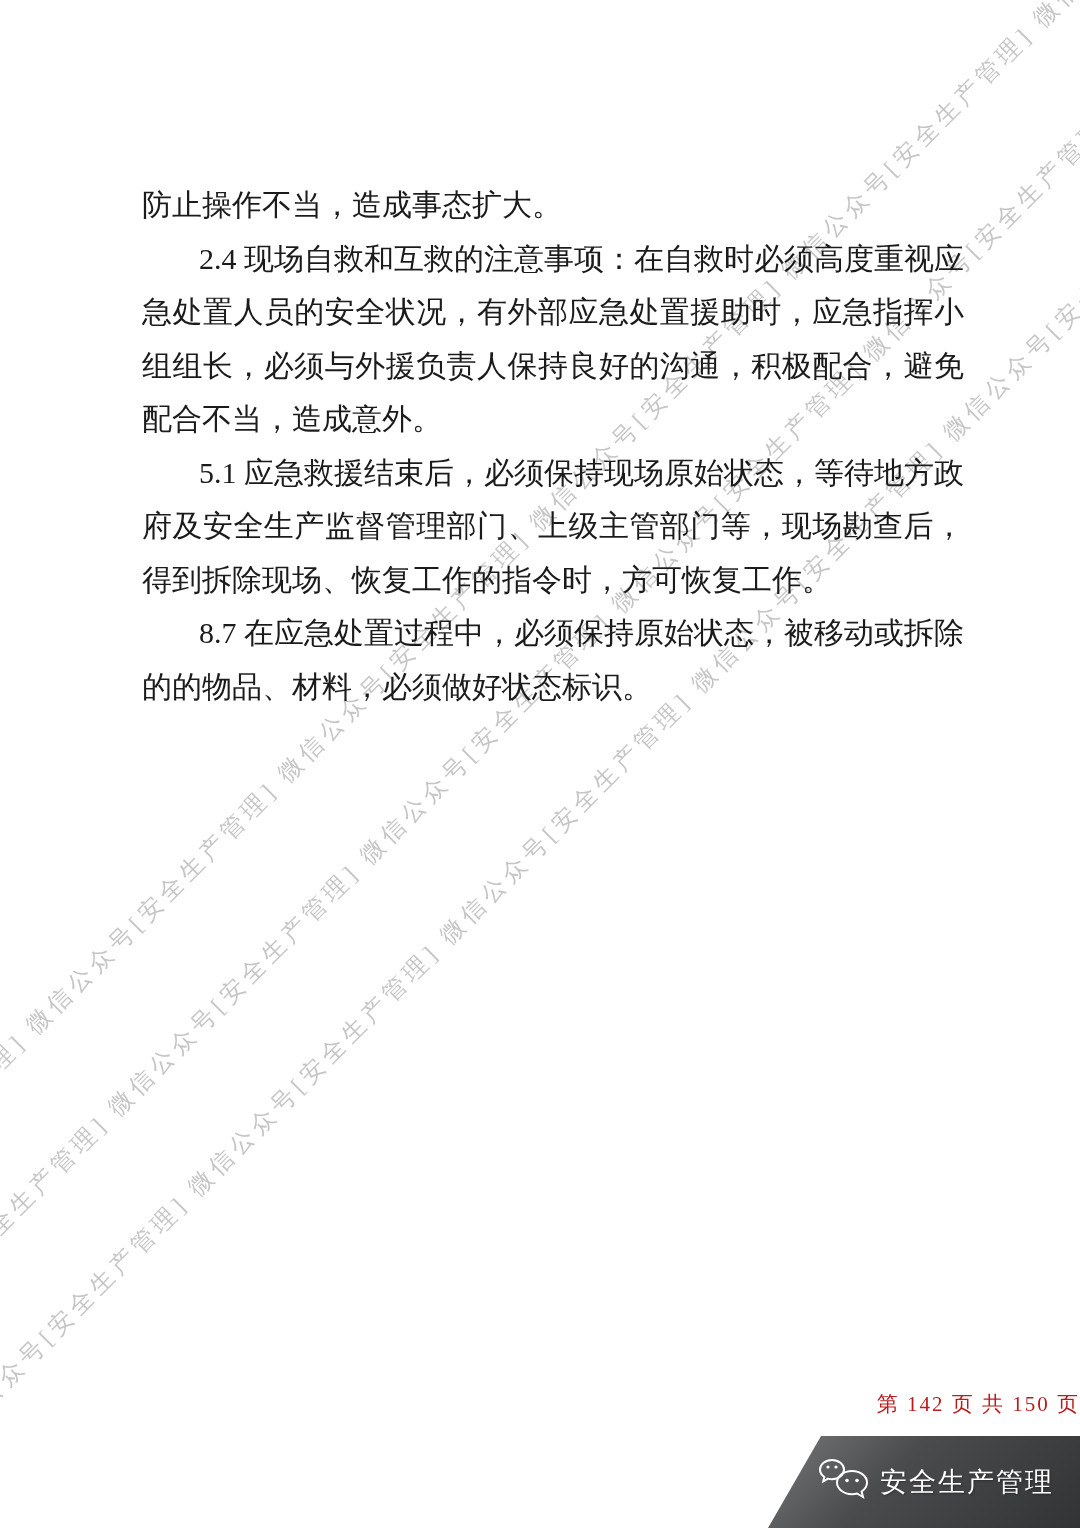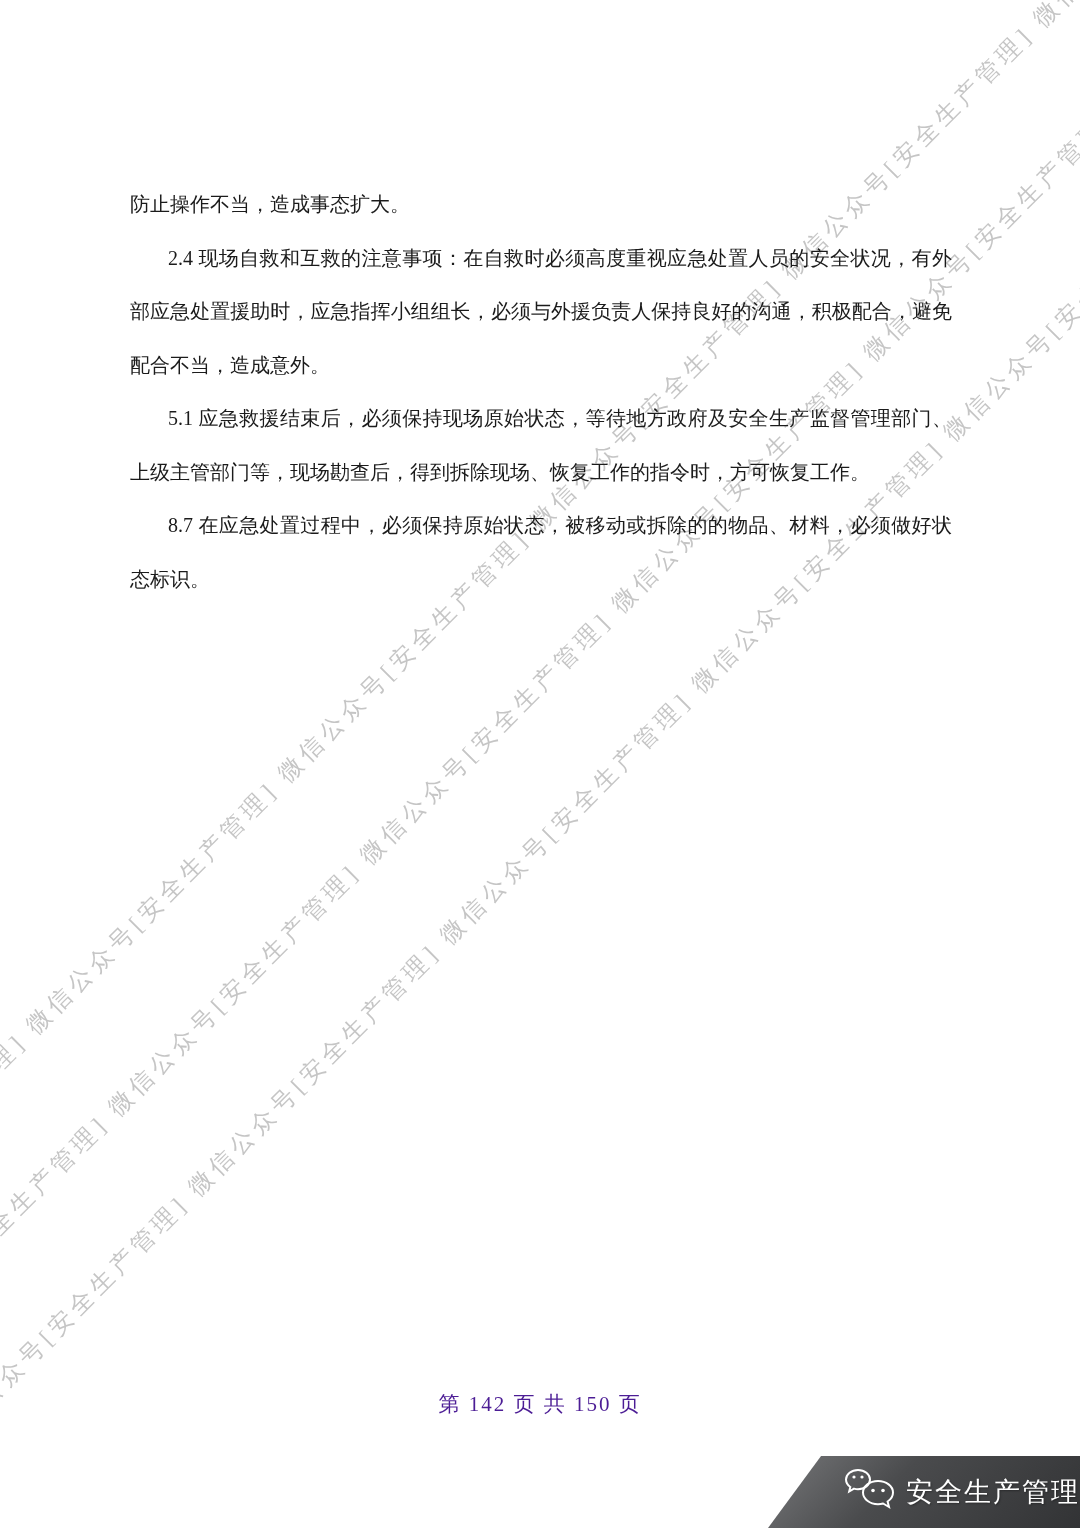--- a/index.html
+++ b/index.html
@@ -25,59 +25,60 @@
     color: #bcbcbc;
     transform: translate(-50%, -50%) rotate(-45deg);
     opacity: 0.85;
   }
   .wm-strip.s1 { left: 530px; top: 530px; }
   .wm-strip.s2 { left: 612px; top: 612px; }
   .wm-strip.s3 { left: 692px; top: 692px; }
   
   .content {
     position: absolute;
-    left: 130px;
+    left: 142px;
     top: 178px;
     width: 822px;
-    font-size: 20px;
+    font-size: 30px;
     line-height: 53.5px;
     color: #1b1b1b;
     text-align: justify;
     text-justify: inter-character;
   }
   .content p {
     margin: 0;
     padding: 0;
     text-indent: 1.9em;
   }
   .content p.noindent { text-indent: 0; }
   
   .page-number {
     position: absolute;
     left: 0;
     top: 1390px;
     width: 100%;
-    text-align: center;
+    text-align: right;
     font-size: 21px;
     letter-spacing: 2px;
-    color: #4c1d95;
+    color: #b91c1c;
   }
   
   .brand-band {
     position: absolute;
     right: 0;
     bottom: 0;
     width: 312px;
-    height: 72px;
+    height: 92px;
     background: linear-gradient(135deg, #77787a 0%, #4a4b4d 40%, #323335 100%);
     clip-path: polygon(0 100%, 17% 0, 100% 0, 100% 100%);
     display: flex;
     align-items: center;
     justify-content: flex-end;
     gap: 10px;
+    padding-right: 26px;
     box-sizing: border-box;
   }
   .brand-band .brand-name {
     color: #ffffff;
     font-size: 27px;
     letter-spacing: 2px;
     text-shadow: 1px 1px 2px rgba(0,0,0,0.35);
   }
   .wechat-icon { flex: 0 0 auto; }
 </style>

